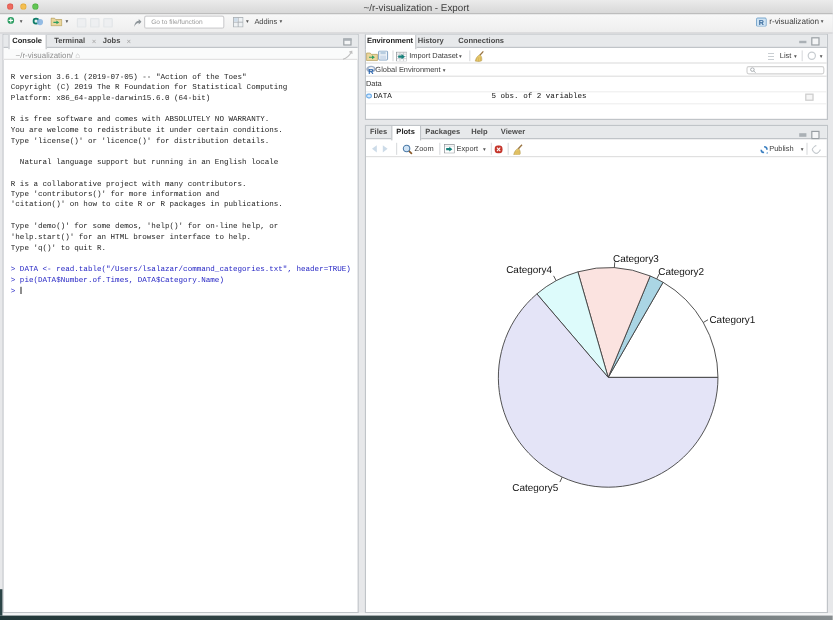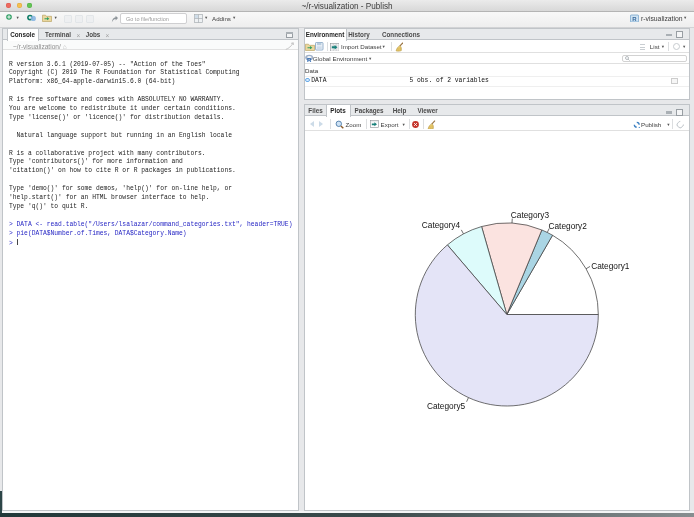--- a/index.html
+++ b/index.html
@@ -24,21 +24,21 @@
 .crt { position:absolute; font-size:4.6px; color:#555; }
 .winbtn { position:absolute; border:1px solid #989ea3; }
 </style>
 </head>
 <body>
 
 <div class="titlebar abs"></div>
 <div class="tl" style="left:6.2px; background:#ee6a5f; box-shadow:inset 0 0 0 0.5px #d8574d;"></div>
 <div class="tl" style="left:16.8px; background:#f5bf4f; box-shadow:inset 0 0 0 0.5px #dca73e;"></div>
 <div class="tl" style="left:27.2px; background:#61c554; box-shadow:inset 0 0 0 0.5px #53ad44;"></div>
-<div class="title">~/r-visualization - Publish</div>
+<div class="title">~/r-visualization - Export</div>
 
 <div class="toolbar abs"></div>
 
 <svg class="abs" style="left:5.5px; top:13.8px;" width="6" height="6" viewBox="0 0 6 6">
   <circle cx="3" cy="3" r="2.8" fill="#2e9e63"></circle>
   <path d="M3 1.2v3.6M1.2 3h3.6" stroke="#fff" stroke-width="0.9"></path>
 </svg>
 <div class="crt" style="left:16.5px; top:15.5px;"></div>
 <div class="crt" style="left:16.5px; top:15px;">▾</div>
 

